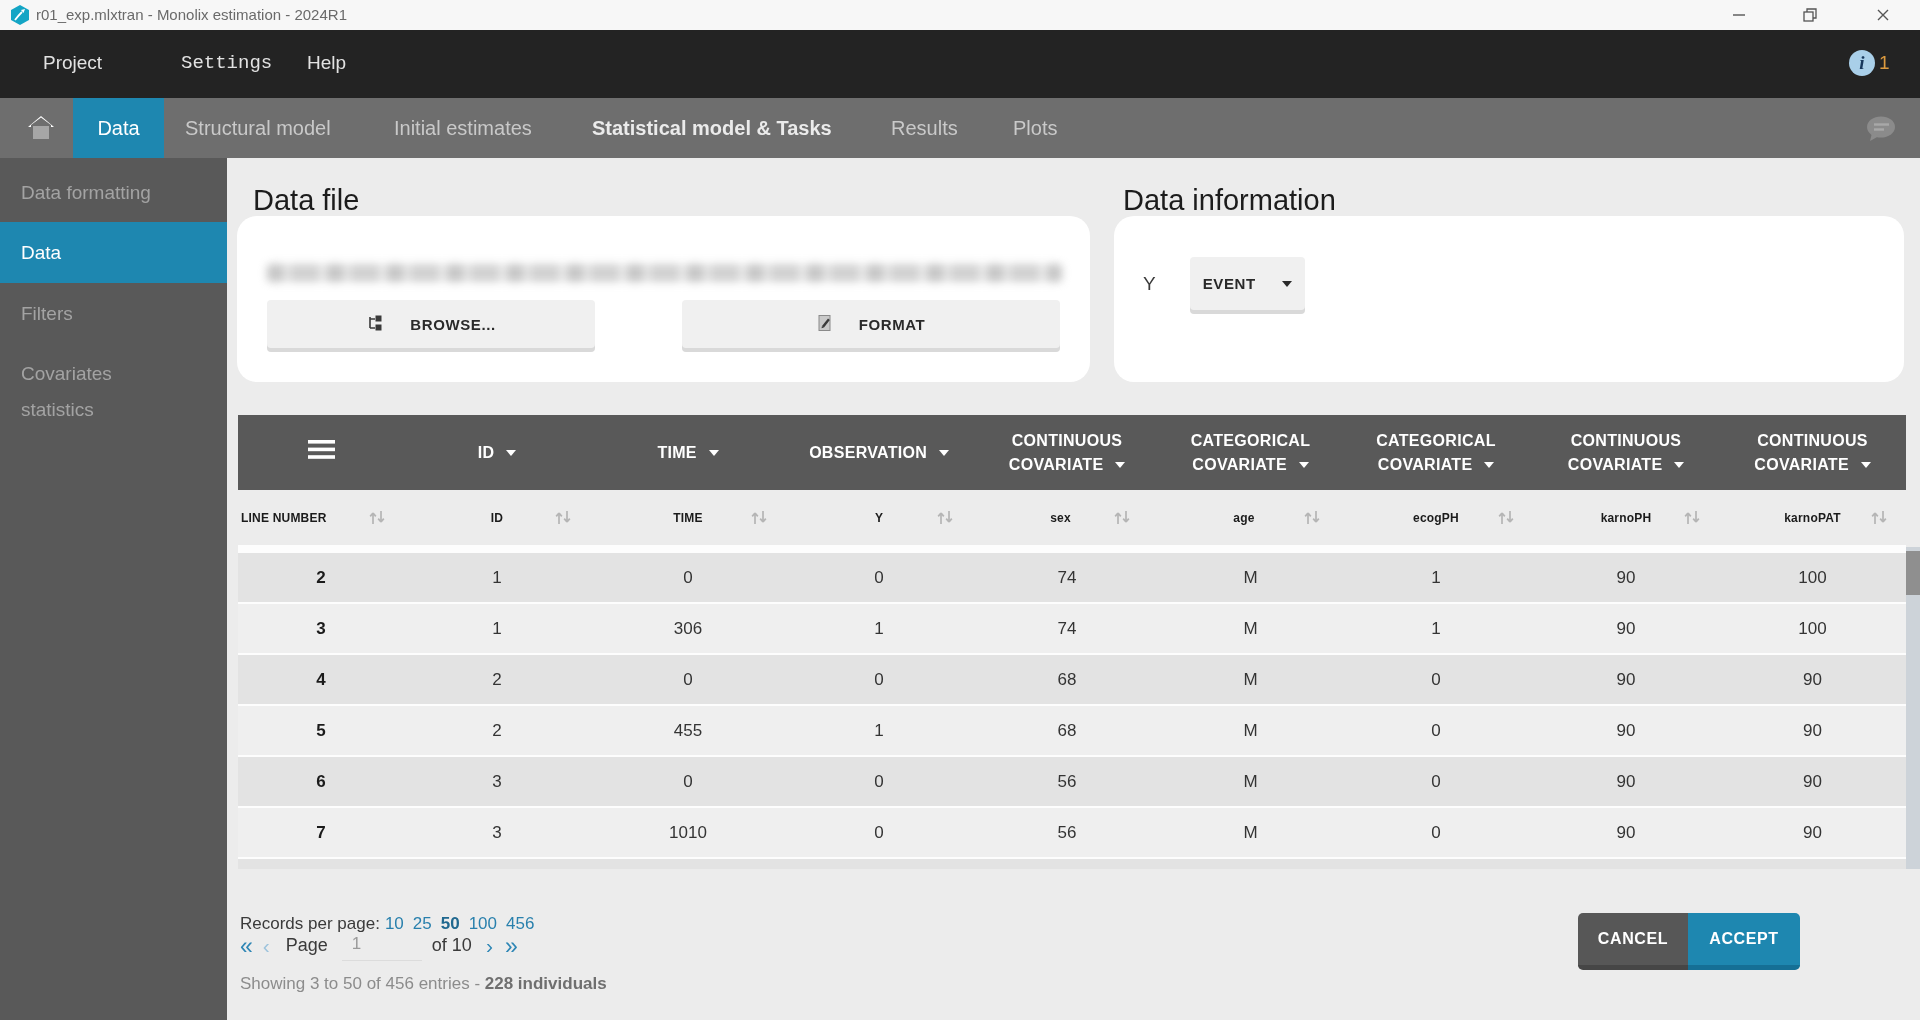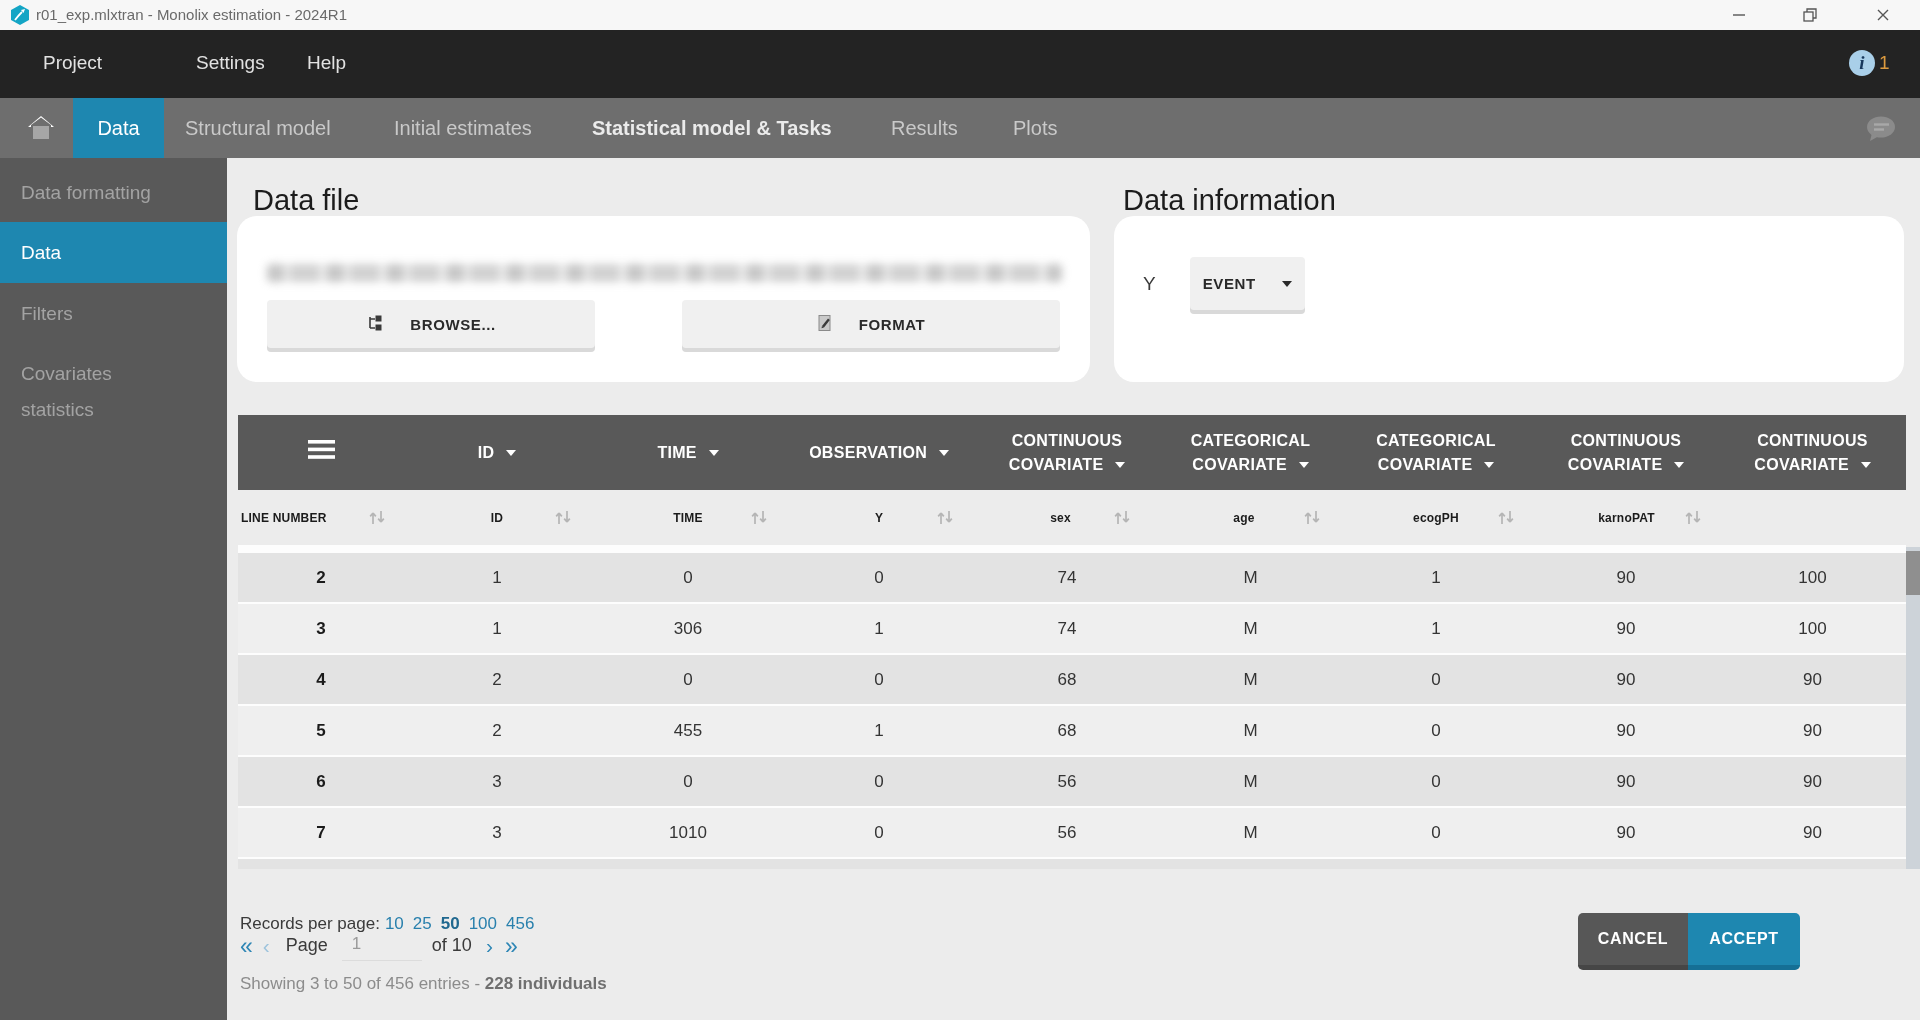--- a/index.html
+++ b/index.html
@@ -10,21 +10,21 @@
   }
   
   #titlebar { position:absolute; left:0; top:0; width:1920px; height:30px; background:#f7f7f7; }
   #titlebar .logo { position:absolute; left:9px; top:4px; }
   #titlebar .wtitle { position:absolute; left:36px; top:6px; font-size:15px; color:#6a6a6a; }
   .wctl { position:absolute; top:0; width:34px; height:30px; display:flex; align-items:center; justify-content:center; color:#555; }
   #win-min { left:1722px; } #win-restore { left:1793px; } #win-close { left:1866px; }
   
   #menubar { position:absolute; left:0; top:30px; width:1920px; height:68px; background:#232323; }
   #menubar .menu-item { position:absolute; top:22px; font-size:19px; color:#e2e2e2; cursor:default; }
-  #menu-project { left:43px; } #menu-settings { left:196px; } #menu-help { left:307px; }
+  #menu-project { left:43px; } #menu-settings { left:181px;font-family:Liberation Mono, monospace; } #menu-help { left:307px; }
   #info-badge { position:absolute; left:1849px; top:20px; display:flex; align-items:center; gap:4px; }
   #info-badge .circle { width:26px; height:26px; border-radius:50%; background:#a9cfe9; color:#16375c;
       font-family:"Liberation Serif", serif; font-weight:bold; font-style:italic; font-size:19px;
       display:flex; align-items:center; justify-content:center; }
   #info-badge .count { color:#dd9b3f; font-size:19px; }
   
   #tabbar { position:absolute; left:0; top:98px; width:1920px; height:60px; background:#6e6e6e; }
   #home-icon { position:absolute; left:26px; top:15px; }
   .tab { position:absolute; top:0; height:60px; display:flex; align-items:center; font-size:20px; color:#c9c9c9; white-space:nowrap; }
   #tabs .tab:nth-child(1){ left:73px; width:91px; justify-content:center; }
@@ -302,20 +302,27 @@
               <path d="M15 2 V13 M15 13 L12.2 9.6 M15 13 L17.8 9.6" stroke="#b5b5b5" stroke-width="1.7" fill="none"></path>
             </svg>
           </div>
           <div class="ccell c6">
             <span>ecogPH</span>
             <svg class="sort-icon" width="22" height="17" viewBox="0 0 22 17">
               <path d="M7 15 V4 M7 4 L4.2 7.4 M7 4 L9.8 7.4" stroke="#b5b5b5" stroke-width="1.7" fill="none"></path>
               <path d="M15 2 V13 M15 13 L12.2 9.6 M15 13 L17.8 9.6" stroke="#b5b5b5" stroke-width="1.7" fill="none"></path>
             </svg>
           </div>
+          <div class="ccell c7">
+            <span>karnoPH</span>
+            <svg class="sort-icon" width="22" height="17" viewBox="0 0 22 17">
+              <path d="M7 15 V4 M7 4 L4.2 7.4 M7 4 L9.8 7.4" stroke="#b5b5b5" stroke-width="1.7" fill="none"></path>
+              <path d="M15 2 V13 M15 13 L12.2 9.6 M15 13 L17.8 9.6" stroke="#b5b5b5" stroke-width="1.7" fill="none"></path>
+            </svg>
+          </div>
           <div class="ccell c8">
             <span>karnoPAT</span>
             <svg class="sort-icon" width="22" height="17" viewBox="0 0 22 17">
               <path d="M7 15 V4 M7 4 L4.2 7.4 M7 4 L9.8 7.4" stroke="#b5b5b5" stroke-width="1.7" fill="none"></path>
               <path d="M15 2 V13 M15 13 L12.2 9.6 M15 13 L17.8 9.6" stroke="#b5b5b5" stroke-width="1.7" fill="none"></path>
             </svg>
           </div>
         </div>
       <div id="tbody">
           <div class="trow stripe-a">

